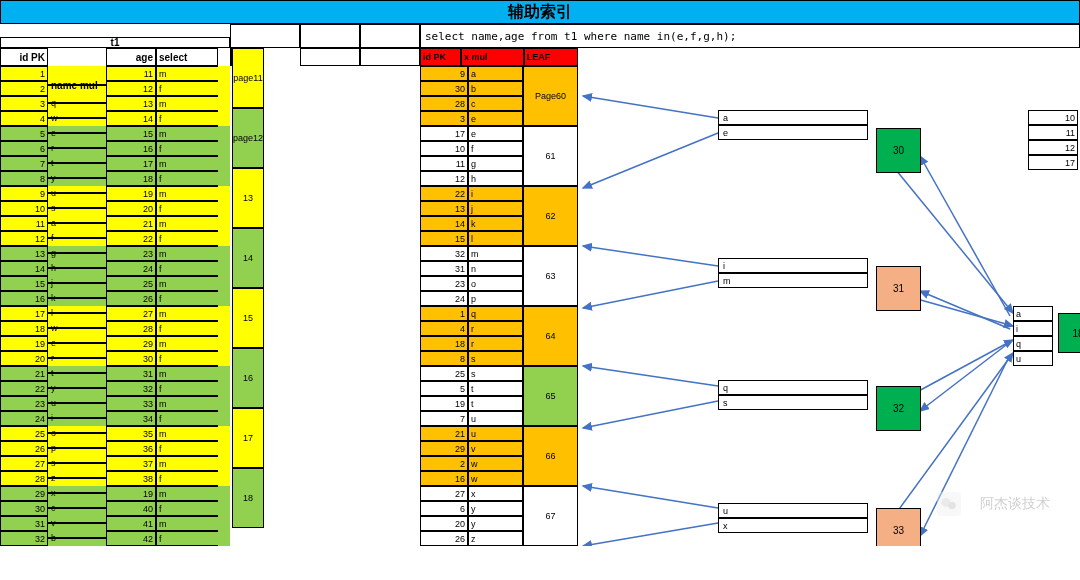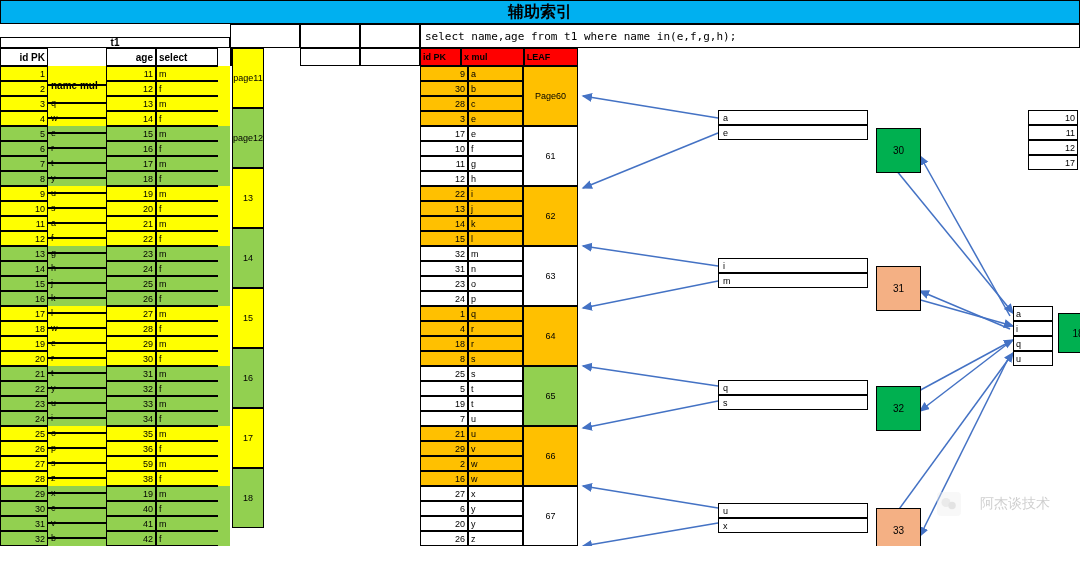--- a/index.html
+++ b/index.html
@@ -257,21 +257,21 @@
         </div>
         <div class="row yellow">
           <div class="c-id">26</div>
           <div class="c-name">z</div>
           <div class="c-age">36</div>
           <div class="c-gender">f</div>
         </div>
         <div class="row yellow">
           <div class="c-id">27</div>
           <div class="c-name">x</div>
-          <div class="c-age">59</div>
+          <div class="c-age">37</div>
           <div class="c-gender">m</div>
         </div>
         <div class="row yellow">
           <div class="c-id">28</div>
           <div class="c-name">c</div>
           <div class="c-age">38</div>
           <div class="c-gender">f</div>
         </div>
         <div class="row green">
           <div class="c-id">29</div>

